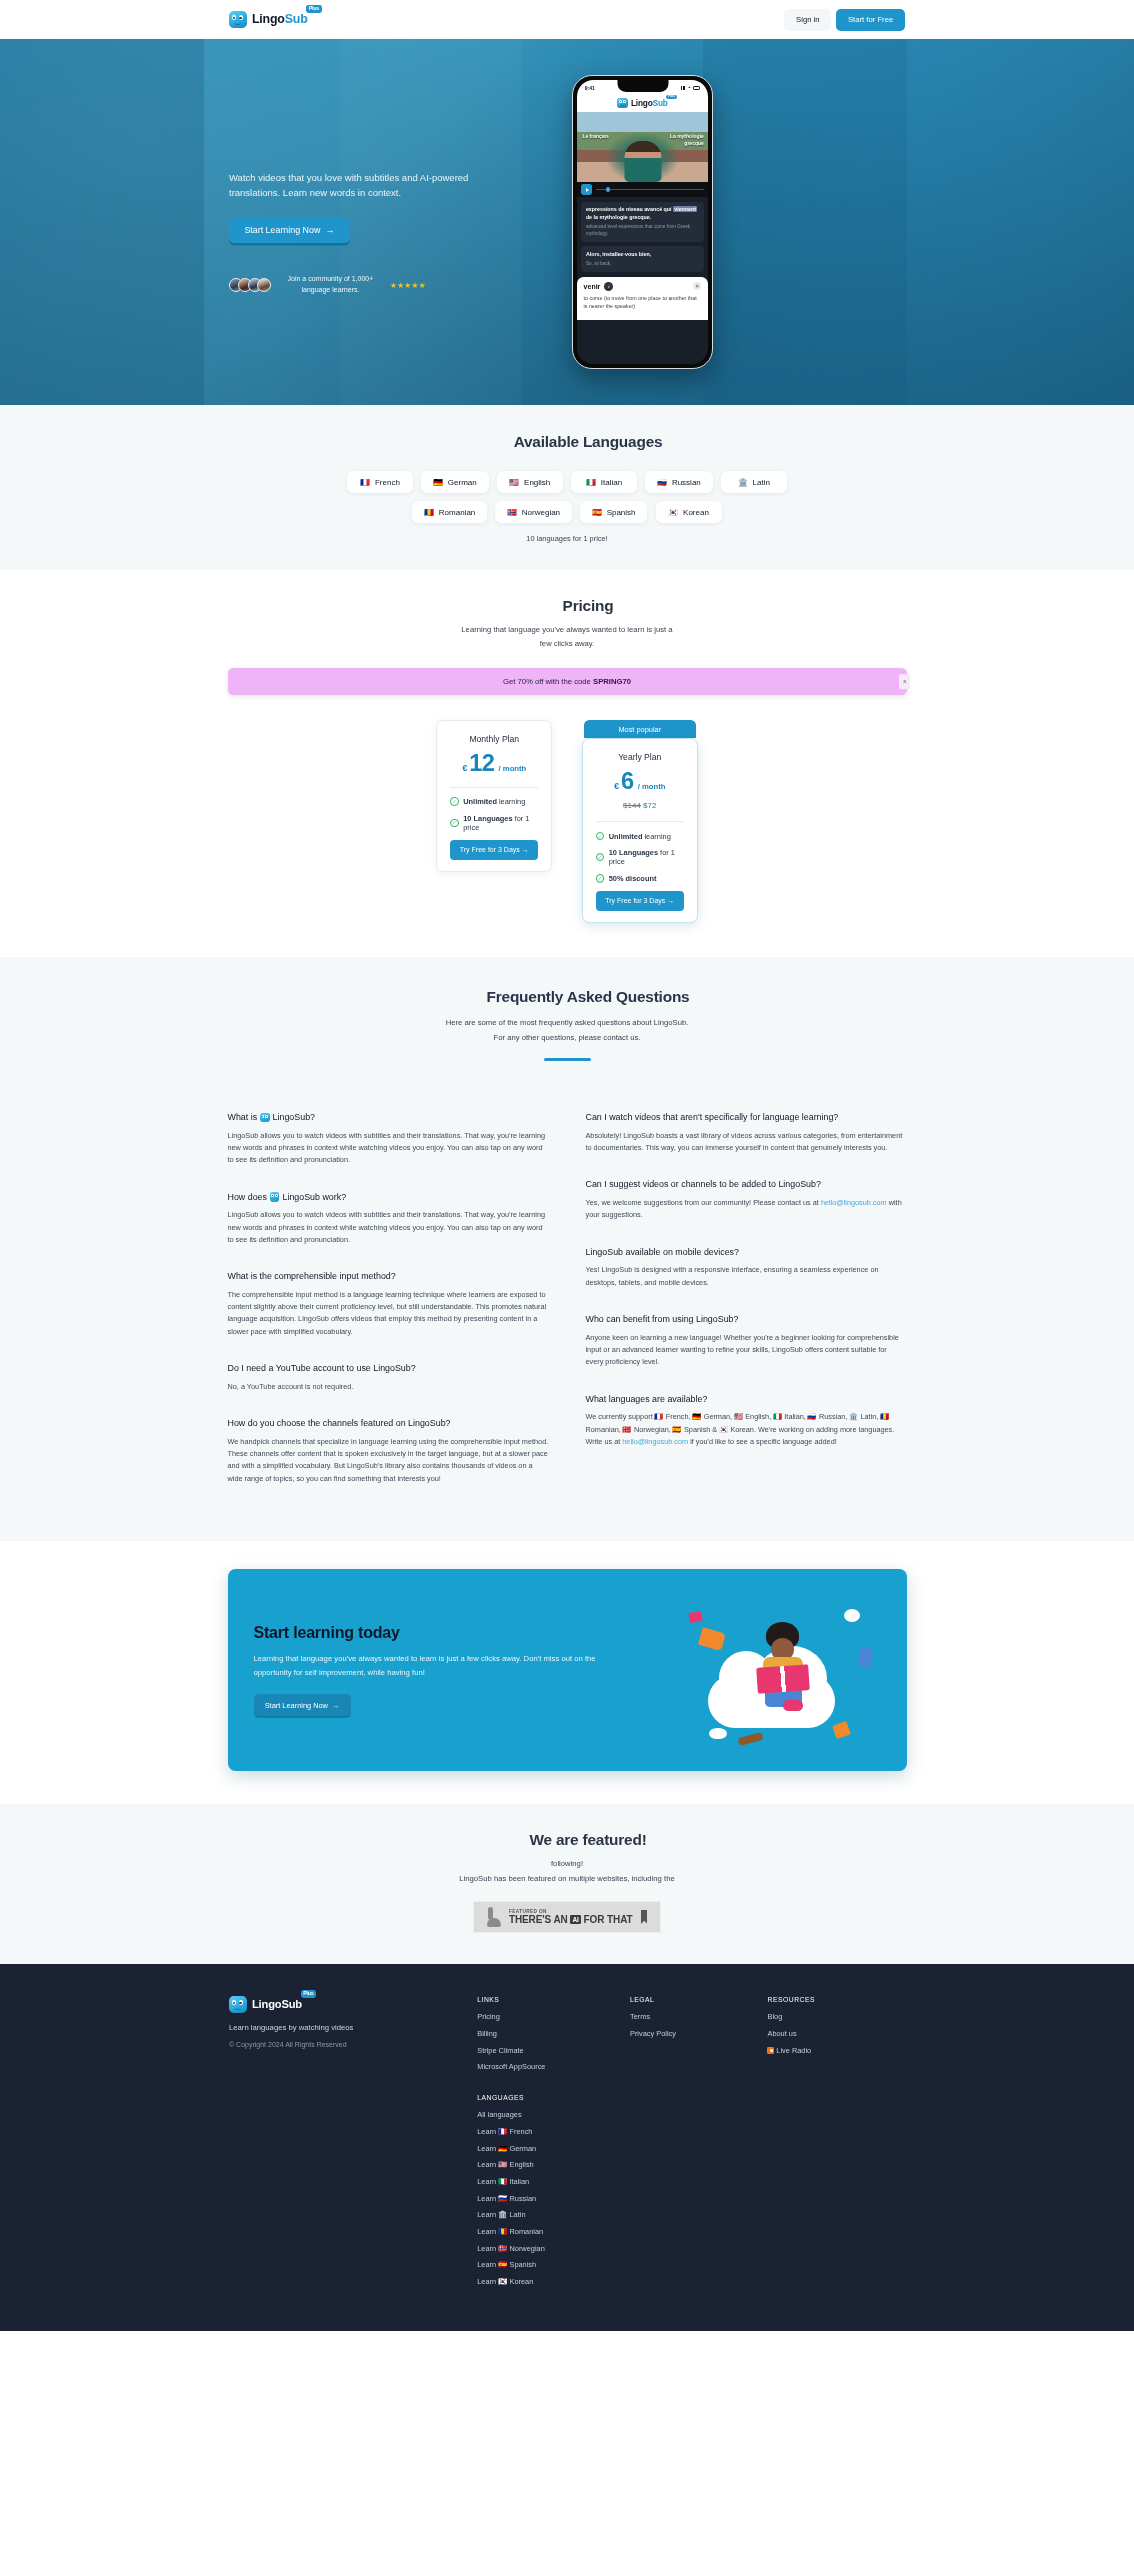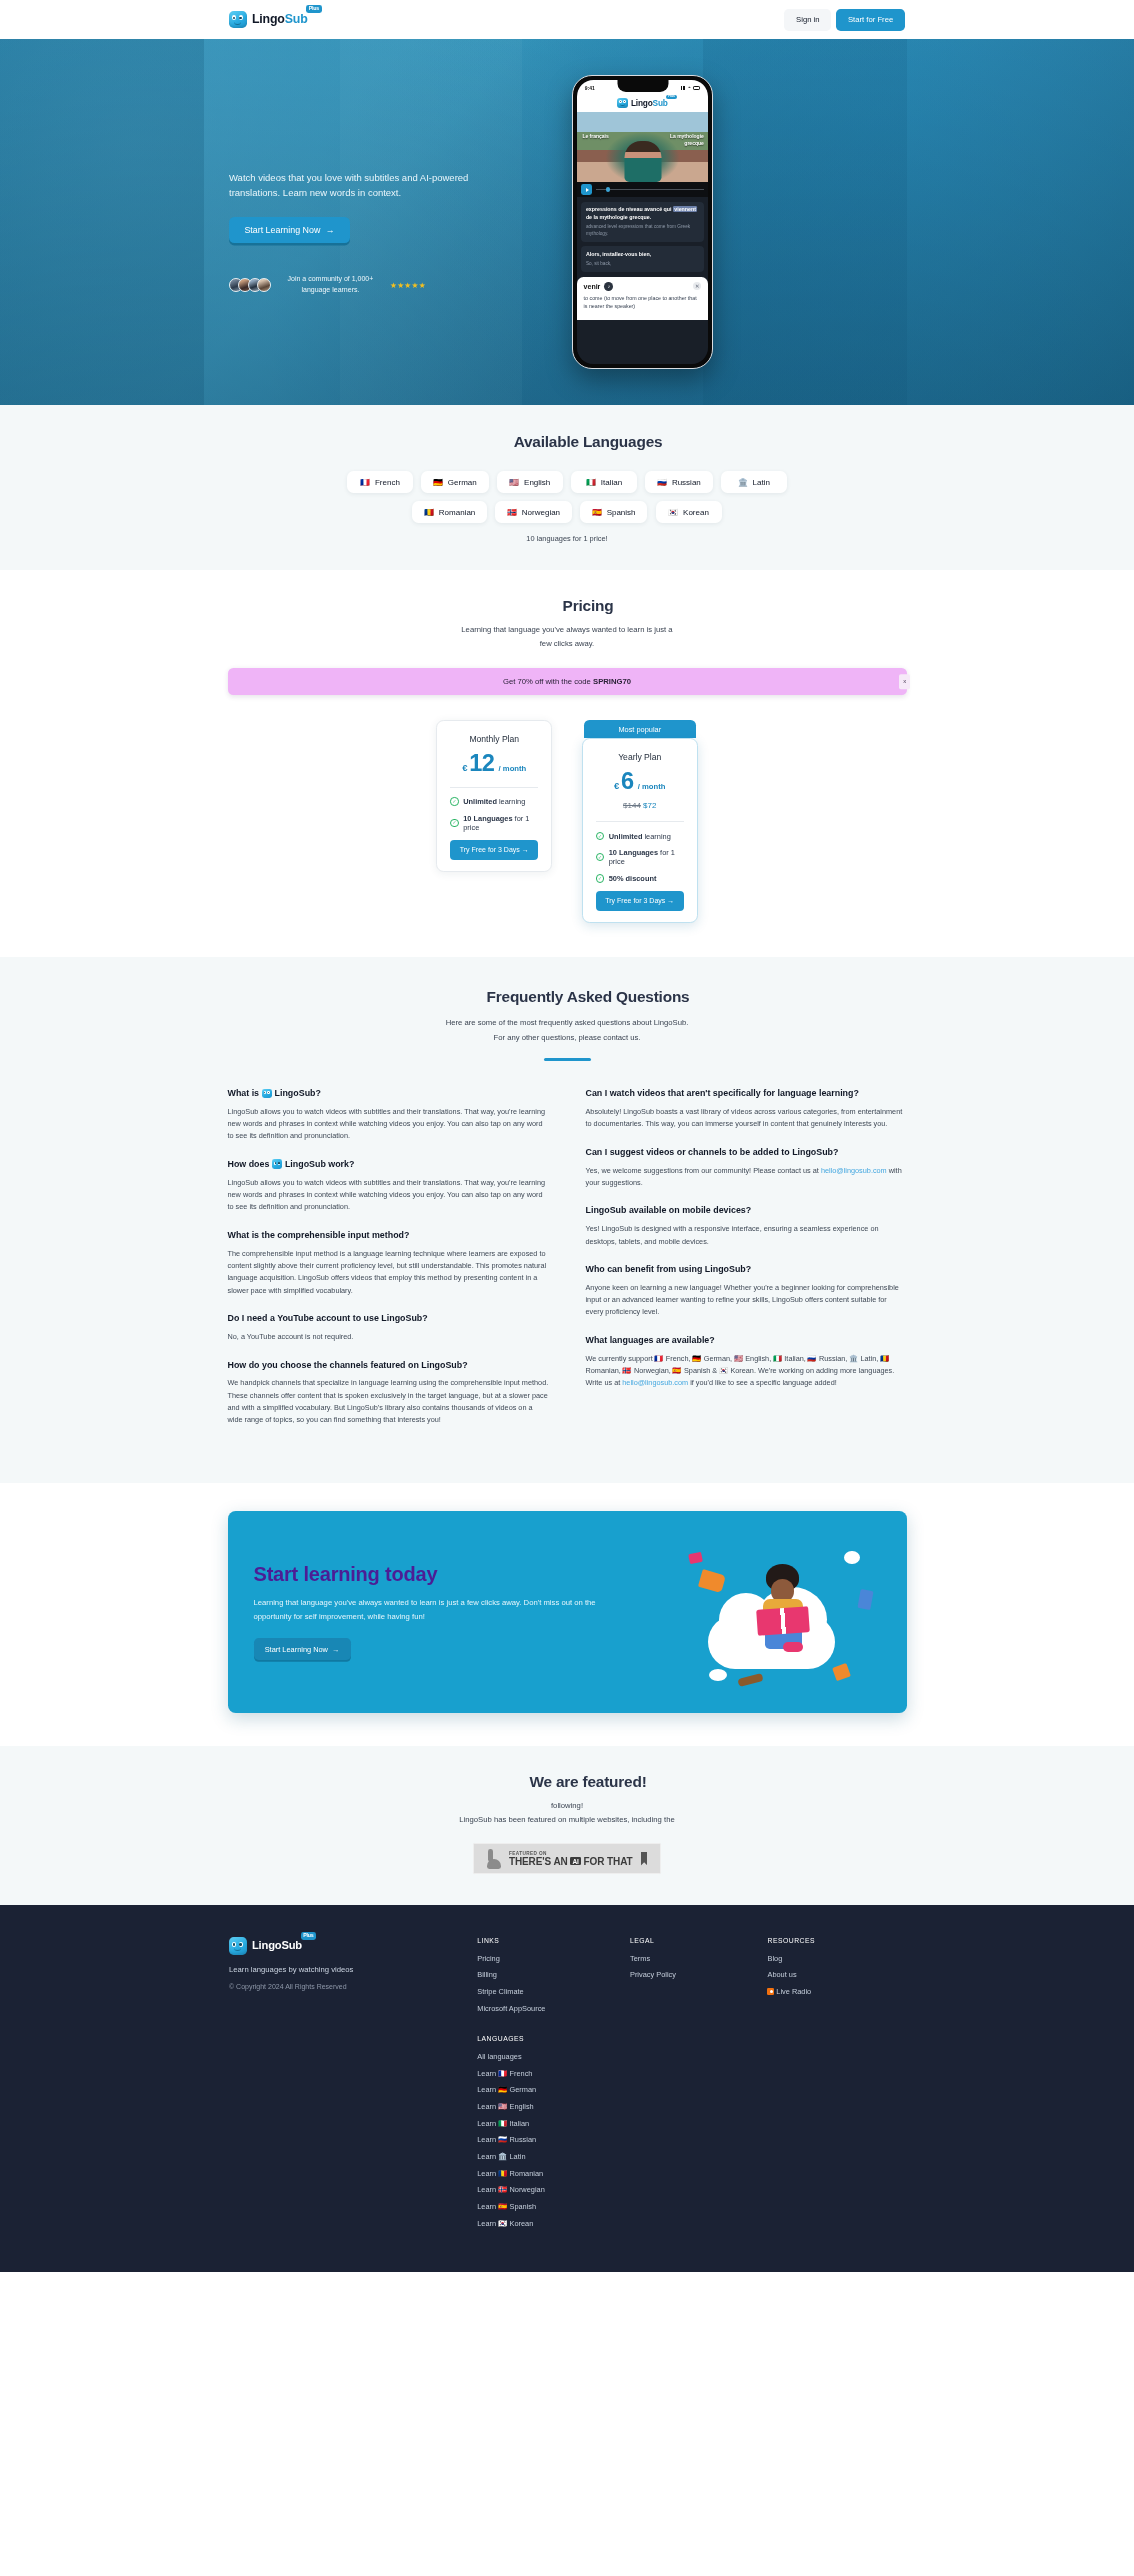--- a/index.html
+++ b/index.html
@@ -255,39 +255,39 @@
     display:block; width:100%; margin-top:4.7px; background:#1f95cc; color:#fff;
     border:none; font-family:inherit; font-size:7px; padding:6.5px 0; border-radius:4.1px; cursor:pointer;
   }
 
   
   .sec-faq{ background:#f4f8f9; padding:31px 0 41px; }
   .faq-lead{ text-align:center; font-size:7.7px; color:#3b4452; line-height:1.9; margin-top:9.5px; }
   .faq-rule{ width:47px;height:3px;background:#1f95cc;border-radius:1.8px;margin:13px auto 0; }
   .faq-cols{ display:flex; gap:37px; width:679px; margin:26px auto 0; }
   .faq-col{ flex:1; }
-  .faq-q{ font-size:8.9px; font-weight:700; color:#111827; line-height:1.38; margin-bottom:6.5px;
-          display:flex; align-items:center; gap:3px; flex-wrap:wrap;}
+  .faq-q{ font-size:8.9px; font-weight:400; color:#111827; line-height:1.38; margin-bottom:6.5px;
+          display:flex; align-items:center; gap:3px; flex-wrap:wrap;margin-top:24px;}
   .faq-q .mini-logo{ width:9.5px;height:9.5px;border-radius:2.4px;
     background:linear-gradient(150deg,#5fd0f5,#26a9e0 60%,#1f95cc);position:relative;display:inline-block;}
   .faq-q .mini-logo .e{position:absolute;top:2.4px;width:2.4px;height:2.7px;border-radius:50%;background:#fff;}
   .faq-q .mini-logo .e.l{left:1.5px;} .faq-q .mini-logo .e.r{left:5.3px;}
   .faq-q .mini-logo .e:after{content:"";position:absolute;top:0.6px;left:0.6px;width:1.2px;height:1.2px;border-radius:50%;background:#12485f;}
   .faq-a{ font-size:7.3px; color:#3f4956; line-height:1.68; margin-bottom:15.4px; }
   .faq-a a, .lnk{ color:#46a8e0; text-decoration:none; }
 
   
   .sec-cta{ background:#fff; padding:28px 0 33px; }
   .cta-card{
     width:679px; margin:0 auto; background:#18a0ce; border-radius:7.7px;
     display:flex; align-items:center; padding:27px 26px; gap:17.7px;
     box-shadow:0 5.9px 16.5px rgba(20,90,125,.22);
   }
   .cta-left{ flex:1; }
-  .cta-h{ font-size:20px; font-weight:800; color:#4c1d95; letter-spacing:-0.2px; }
+  .cta-h{ font-size:16px; font-weight:800; color:#0f172a; letter-spacing:-0.2px; }
   .cta-p{ font-size:7.7px; color:#e6f6fd; line-height:1.85; margin-top:10px; max-width:378px; }
   .cta-btn{
     display:inline-flex; align-items:center; gap:4.1px; margin-top:14px;
     background:#1887b5; color:#fff; border:none; font-family:inherit; font-size:7.4px;
     padding:6.5px 11.2px; border-radius:4.7px; cursor:pointer;
     box-shadow:0 1.8px 0 rgba(10,90,125,.55);
   }
   .cta-art{ width:195px;height:148px;position:relative;flex:none; }
   .cloud{ position:absolute; left:22.5px; bottom:16.5px; width:127px;height:54px;
           background:#fff;border-radius:29.5px; }

